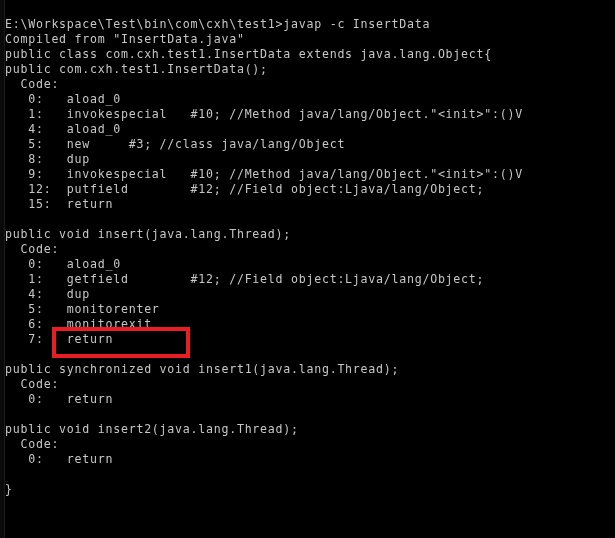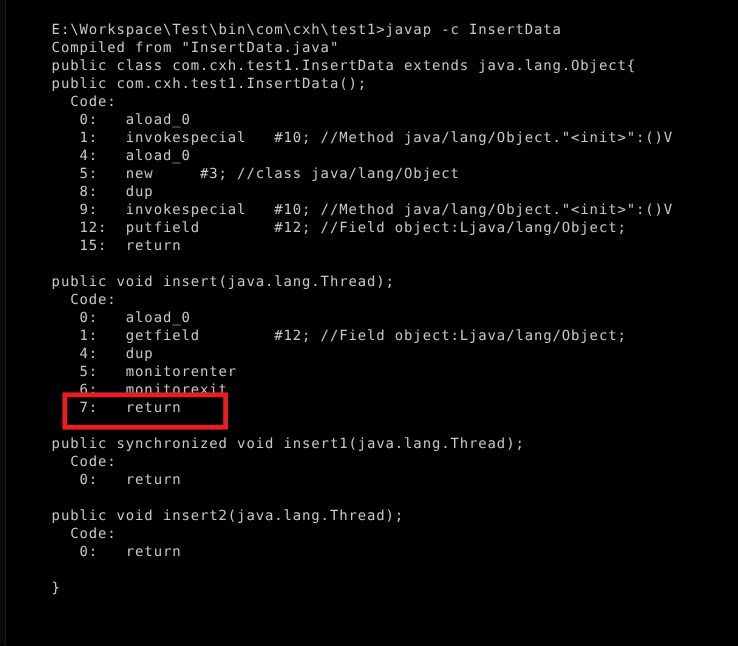--- a/index.html
+++ b/index.html
@@ -50,21 +50,21 @@
     pointer-events: none;
   }
 </style>
 </head>
 <body>
 
 <div id="console" style="background: rgb(0, 0, 0);">
 
   <div id="left-gutter"></div>
 
-  <pre id="term-text" style="color: rgb(199, 199, 199); margin-left: 38px;">E:\Workspace\Test\bin\com\cxh\test1&gt;javap -c InsertData
+  <pre id="term-text" style="color: rgb(199, 199, 199);">E:\Workspace\Test\bin\com\cxh\test1&gt;javap -c InsertData
 Compiled from "InsertData.java"
 public class com.cxh.test1.InsertData extends java.lang.Object{
 public com.cxh.test1.InsertData();
   Code:
    0:   aload_0
    1:   invokespecial   #10; //Method java/lang/Object."&lt;init&gt;":()V
    4:   aload_0
    5:   new     #3; //class java/lang/Object
    8:   dup
    9:   invokespecial   #10; //Method java/lang/Object."&lt;init&gt;":()V

